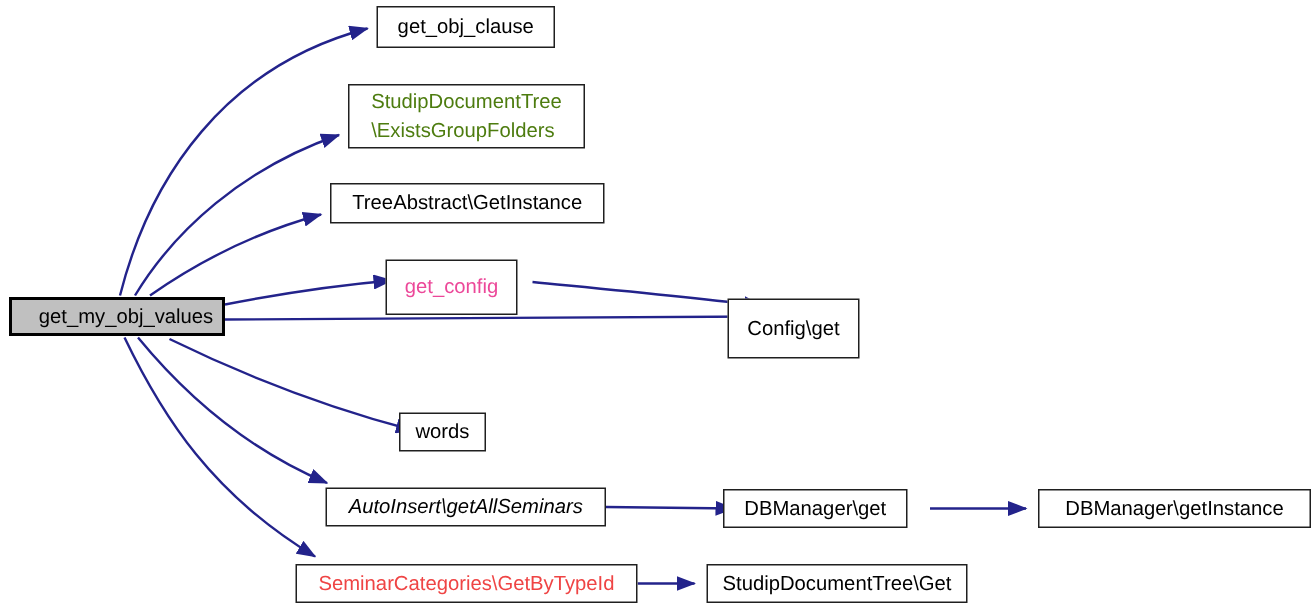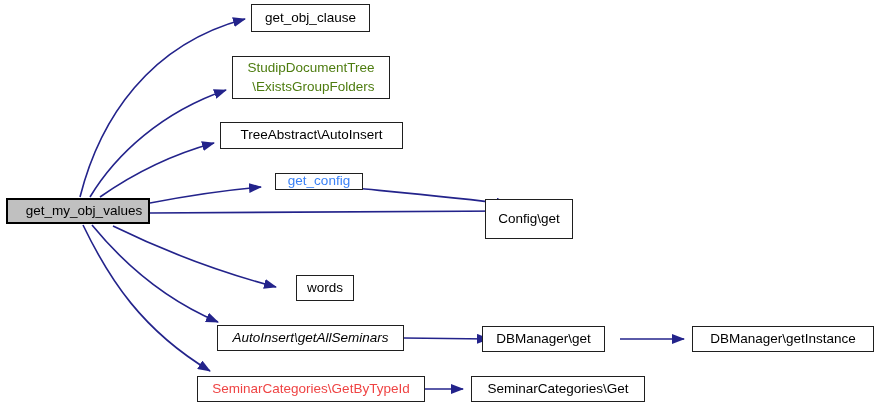--- a/index.html
+++ b/index.html
@@ -26,21 +26,21 @@
     position: absolute;
     box-sizing: border-box;
     background: #ffffff;
     border: 1.5px solid #1f1f1f;
     color: #000000;
     font-size: 13.5px;
     line-height: 1.35;
     display: flex;
     align-items: center;
     justify-content: center;
-    text-align: right;
+    text-align: left;
     white-space: pre-line;
     cursor: pointer;
   }
   .node.focus {
     background: #c0c0c0;
     border: 2px solid #000000;
     cursor: default;
     padding-left: 12px;
   }
 </style>
@@ -67,23 +67,23 @@
         <path d="M 404,338 L 489,339" fill="none" stroke="#23238b" stroke-width="1.6" marker-end="url(#arrowhead)"></path>
         <path d="M 620,339 L 684,339" fill="none" stroke="#23238b" stroke-width="1.6" marker-end="url(#arrowhead)"></path>
         <path d="M 425,389 L 463,389" fill="none" stroke="#23238b" stroke-width="1.6" marker-end="url(#arrowhead)"></path>
       </g>
   </svg>
   <div id="nodes">
       <div class="node focus" style="left: 6px; top: 198px; width: 144px; height: 26px; background: rgb(192, 192, 192); border-color: rgb(0, 0, 0); color: rgb(0, 0, 0);">get_my_obj_values</div>
       <div class="node" style="left: 251px; top: 4px; width: 119px; height: 28px; background: rgb(255, 255, 255); border-color: rgb(31, 31, 31); color: rgb(0, 0, 0);">get_obj_clause</div>
       <div class="node" style="left: 232px; top: 56px; width: 158px; height: 43px; background: rgb(255, 255, 255); border-color: rgb(31, 31, 31); color: #4d7c0f;">StudipDocumentTree
 \ExistsGroupFolders</div>
-      <div class="node" style="left: 220px; top: 122px; width: 183px; height: 27px; background: rgb(255, 255, 255); border-color: rgb(31, 31, 31); color: rgb(0, 0, 0);">TreeAbstract\AutoInsert</div>
-      <div class="node" style="left: 275px; top: 173px; width: 88px; height: 17px; background: rgb(255, 255, 255); border-color: rgb(31, 31, 31); color: #3b82f6;">get_config</div>
+      <div class="node" style="left: 220px; top: 122px; width: 183px; height: 27px; background: rgb(255, 255, 255); border-color: rgb(31, 31, 31); color: rgb(0, 0, 0);">TreeAbstract\GetInstance</div>
+      <div class="node" style="left: 257px; top: 173px; width: 88px; height: 37px; background: rgb(255, 255, 255); border-color: rgb(31, 31, 31); color: #ec4899;">get_config</div>
       <div class="node" style="left: 485px; top: 199px; width: 88px; height: 40px; background: rgb(255, 255, 255); border-color: rgb(31, 31, 31); color: rgb(0, 0, 0);">Config\get</div>
-      <div class="node" style="left: 296px; top: 275px; width: 58px; height: 26px; background: rgb(255, 255, 255); border-color: rgb(31, 31, 31); color: rgb(0, 0, 0);">words</div>
+      <div class="node" style="left: 266px; top: 275px; width: 58px; height: 26px; background: rgb(255, 255, 255); border-color: rgb(31, 31, 31); color: rgb(0, 0, 0);">words</div>
       <div class="node" style="left: 217px; top: 325px; width: 187px; height: 26px; background: rgb(255, 255, 255); border-color: rgb(31, 31, 31); color: rgb(0, 0, 0); font-style: italic;">AutoInsert\getAllSeminars</div>
       <div class="node" style="left: 482px; top: 326px; width: 123px; height: 26px; background: rgb(255, 255, 255); border-color: rgb(31, 31, 31); color: rgb(0, 0, 0);">DBManager\get</div>
       <div class="node" style="left: 692px; top: 326px; width: 182px; height: 26px; background: rgb(255, 255, 255); border-color: rgb(31, 31, 31); color: rgb(0, 0, 0);">DBManager\getInstance</div>
       <div class="node" style="left: 197px; top: 376px; width: 228px; height: 26px; background: rgb(255, 255, 255); border-color: rgb(31, 31, 31); color: #ef4444;">SeminarCategories\GetByTypeId</div>
-      <div class="node" style="left: 471px; top: 376px; width: 174px; height: 26px; background: rgb(255, 255, 255); border-color: rgb(31, 31, 31); color: rgb(0, 0, 0);">SeminarCategories\Get</div>
+      <div class="node" style="left: 471px; top: 376px; width: 174px; height: 26px; background: rgb(255, 255, 255); border-color: rgb(31, 31, 31); color: rgb(0, 0, 0);">StudipDocumentTree\Get</div>
     </div>
 </div>
 
 </body></html>

